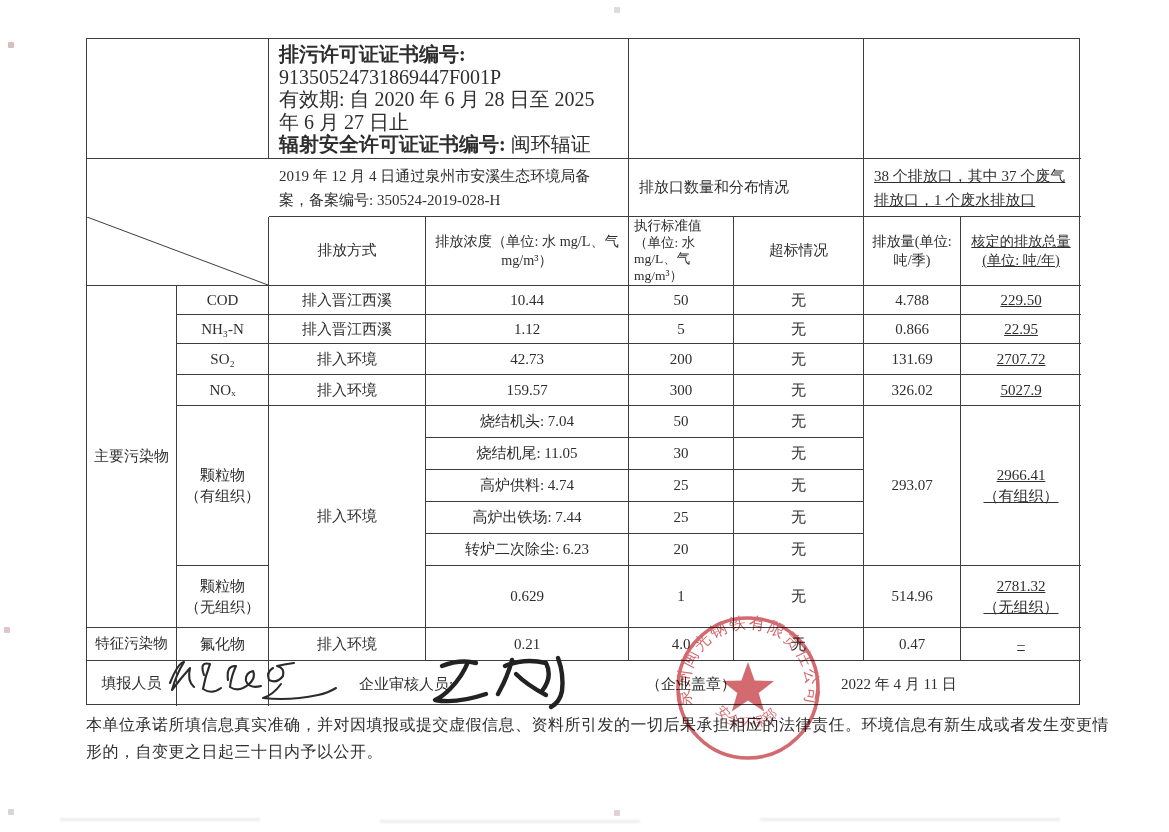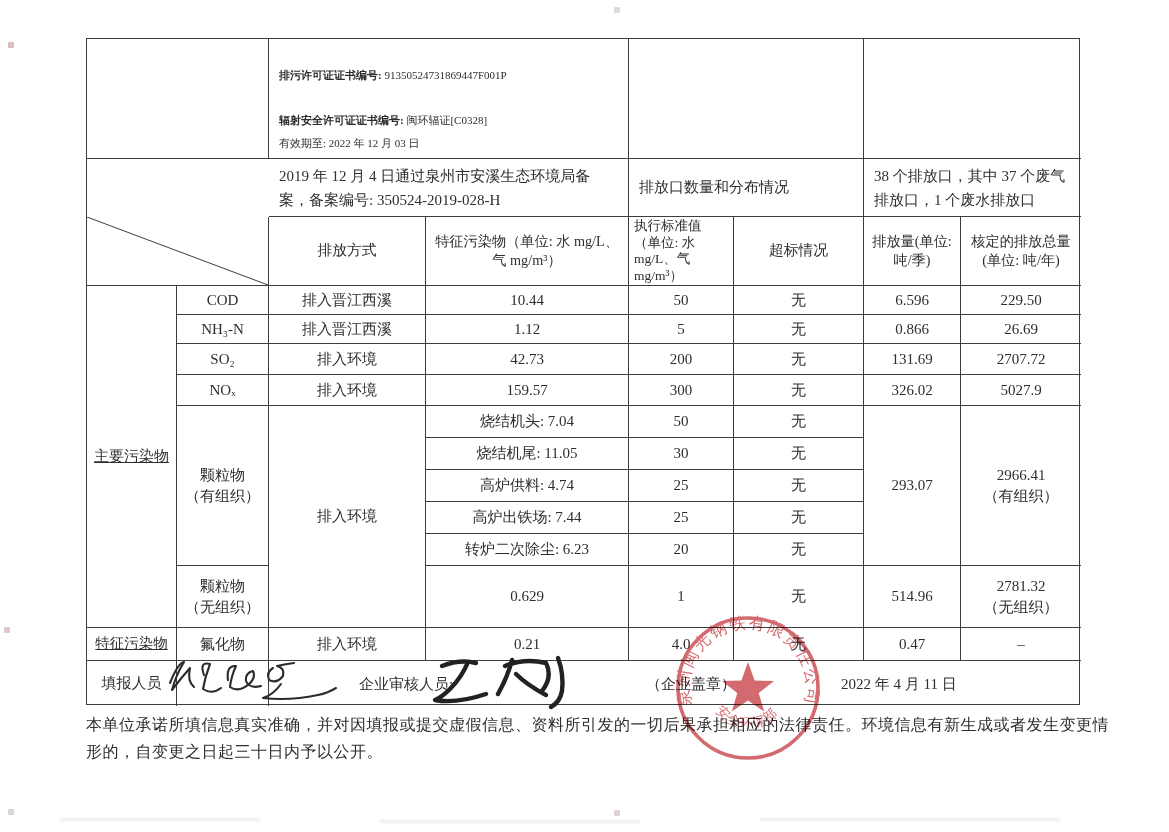--- a/index.html
+++ b/index.html
@@ -15,32 +15,32 @@
     border:1px solid #3d3d3d;
     box-sizing:border-box;
     font-size:15px;
   }
   .c{
     border-right:1px solid #3d3d3d;border-bottom:1px solid #3d3d3d;
     display:flex;align-items:center;justify-content:center;
     text-align:center;box-sizing:border-box;overflow:hidden;
     line-height:1.35;
   }
-  .no-r{border-right:none;}
+  .no-r{border-right:none;text-decoration:underline;}
   .no-b{border-bottom:none;}
   .tl{justify-content:flex-start;text-align:left;padding:4px 10px;}
   .pre{white-space:pre-line;}
   .pad{padding:4px 8px;}
 
-  .cert{font-size:11px;line-height:22.5px;align-items:flex-end;}
+  .cert{font-size:20px;line-height:22.5px;align-items:flex-start;}
   .cert b{font-weight:bold;}
   .hcell{font-size:14.8px;}
   .hstd{font-size:13.5px;line-height:16.5px;text-align:left;justify-content:flex-start;padding:2px 5px;}
   .hsmall{font-size:14.2px;line-height:19px;}
-  .nowrap{white-space:nowrap;text-decoration:underline;}
+  .nowrap{white-space:nowrap;}
 
   .diag{position:relative;}
   .diag svg{position:absolute;inset:0;width:100%;height:100%;}
 
   
   .signoff-cell{position:relative;}
   .signoff-cell span{position:absolute;top:50%;transform:translateY(-50%);white-space:nowrap;}
 
   
   #footer-note{
@@ -63,61 +63,61 @@
 <body>
 
 <div id="page">
 
   <div id="doc-table">
 
     <div class="c" style="grid-area:1/1/2/3"></div>
     <div class="c tl cert" style="grid-area:1/3/2/5">
       <div>
         <b>排污许可证证书编号: </b><span>91350524731869447F001P</span><br>
-        <br>
+        <span>有效期: 自 2020 年 6 月 28 日至 2025 年 6 月 27 日止</span><br>
         <b>辐射安全许可证证书编号: </b><span>闽环辐证[C0328]</span><br>
         <span>有效期至: 2022 年 12 月 03 日</span>
       </div>
     </div>
     <div class="c" style="grid-area:1/5/2/7"></div>
     <div class="c no-r" style="grid-area:1/7/2/9"></div>
 
     <div class="c tl" style="grid-area:2/3/3/5;line-height:24px">2019 年 12 月 4 日通过泉州市安溪生态环境局备案，备案编号: 350524-2019-028-H</div>
     <div class="c tl" style="grid-area:2/5/3/7">排放口数量和分布情况</div>
     <div class="c tl no-r" style="grid-area:2/7/3/9;line-height:24px">38 个排放口，其中 37 个废气排放口，1 个废水排放口</div>
 
     <div class="c diag" style="grid-area:3/1/4/3">
       <svg viewBox="0 0 100 100" preserveAspectRatio="none">
         <line x1="0" y1="0" x2="100" y2="100" stroke="#3d3d3d" stroke-width="1" vector-effect="non-scaling-stroke"></line>
       </svg>
     </div>
     <div class="c hcell" style="grid-area:3/3/4/4">排放方式</div>
-    <div class="c hsmall pad" style="grid-area:3/4/4/5">特征污染物（单位: 水 mg/L、气 mg/m³）</div>
+    <div class="c hsmall pad" style="grid-area:3/4/4/5">排放浓度（单位: 水 mg/L、气 mg/m³）</div>
     <div class="c hstd" style="grid-area:3/5/4/6">执行标准值 （单位: 水 mg/L、气 mg/m³）</div>
     <div class="c hsmall pad" style="grid-area:3/7/4/8">排放量(单位: 吨/季)</div>
     <div class="c hcell" style="grid-area:3/6/4/7">超标情况</div>
     <div class="c hsmall pad no-r" style="grid-area:3/8/4/9">核定的排放总量(单位: 吨/年)</div>
 
     <div class="c nowrap" style="grid-area:4/1/14/2">主要污染物</div>
 
     <div class="c" style="grid-area:4/2/5/3">COD</div>
     <div class="c" style="grid-area:4/3/5/4">排入晋江西溪</div>
     <div class="c" style="grid-area:4/4/5/5">10.44</div>
     <div class="c" style="grid-area:4/5/5/6">50</div>
     <div class="c" style="grid-area:4/6/5/7">无</div>
-    <div class="c" style="grid-area:4/7/5/8">6.596</div>
+    <div class="c" style="grid-area:4/7/5/8">4.788</div>
     <div class="c no-r" style="grid-area:4/8/5/9">229.50</div>
 
     <div class="c" style="grid-area:5/2/6/3">NH₃-N</div>
     <div class="c" style="grid-area:5/3/6/4">排入晋江西溪</div>
     <div class="c" style="grid-area:5/4/6/5">1.12</div>
     <div class="c" style="grid-area:5/5/6/6">5</div>
     <div class="c" style="grid-area:5/6/6/7">无</div>
     <div class="c" style="grid-area:5/7/6/8">0.866</div>
-    <div class="c no-r" style="grid-area:5/8/6/9">26.69</div>
+    <div class="c no-r" style="grid-area:5/8/6/9">22.95</div>
 
     <div class="c" style="grid-area:6/2/7/3">SO₂</div>
     <div class="c" style="grid-area:6/3/7/4">排入环境</div>
     <div class="c" style="grid-area:6/4/7/5">42.73</div>
     <div class="c" style="grid-area:6/5/7/6">200</div>
     <div class="c" style="grid-area:6/6/7/7">无</div>
     <div class="c" style="grid-area:6/7/7/8">131.69</div>
     <div class="c no-r" style="grid-area:6/8/7/9">2707.72</div>
 
     <div class="c" style="grid-area:7/2/8/3">NOₓ</div>

